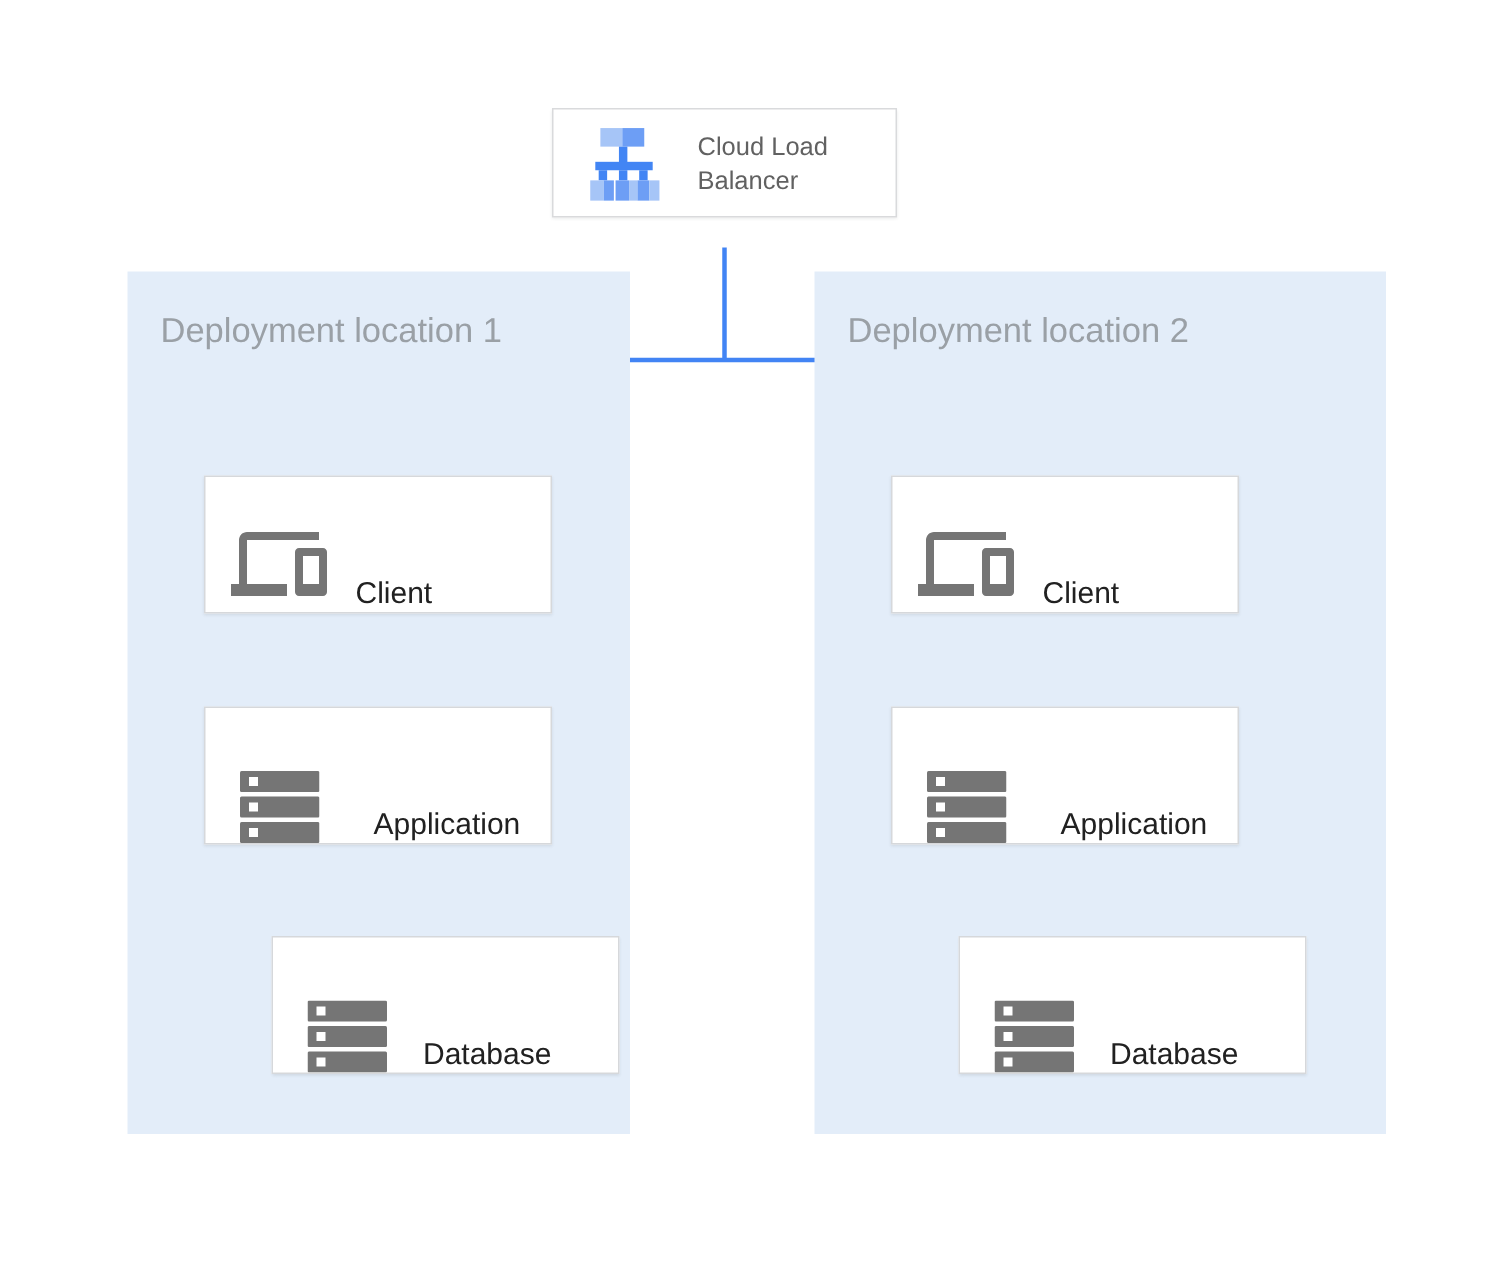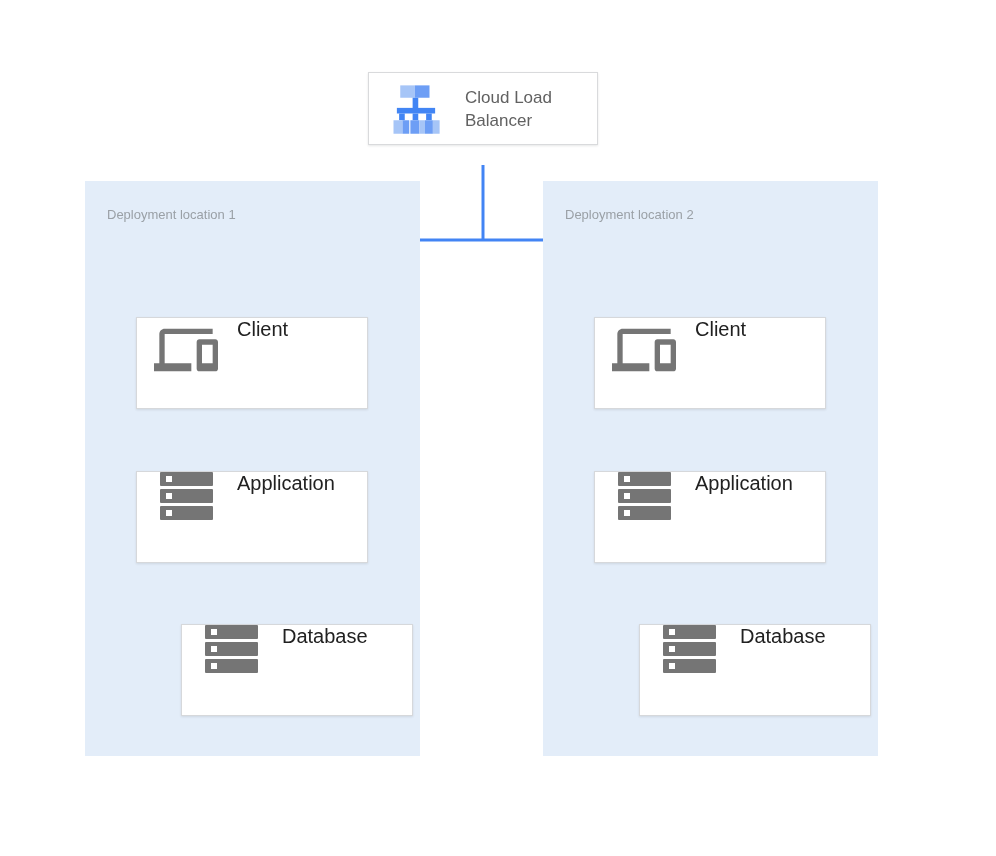--- a/index.html
+++ b/index.html
@@ -36,41 +36,41 @@
     line-height: 23px;
     color: #616161;
   }
   .region {
     position: absolute;
     top: 181px;
     width: 335px; height: 575px;
     background: #e3edf9;
   }
   .region-1 { left: 85px; }
-  .region-2 { left: 543px; }
+  .region-2 { left: 543px; padding-left: 46px; }
   .region-title {
     position: absolute;
     left: 22px; top: 26px;
-    font-size: 13px;
+    font-size: 23px;
     color: #9aa0a6;
   }
   .node {
     position: absolute;
     left: 51px;
     width: 232px; height: 92px;
     background: #ffffff;
     border: 1px solid #d6d8db;
     box-shadow: 0 1px 2px rgba(60,64,67,0.12);
     box-sizing: border-box;
     display: flex;
-    align-items: flex-start;
+    align-items: flex-end;
     padding-left: 16px;
   }
   .node-client      { top: 136px; }
-  .node-application { top: 290px; }
+  .node-application { top: 290px; gap: 12px; }
   .node-database    { top: 443px; margin-left: 45px; }
   .icon-slot {
     width: 66px;
     display: flex;
     align-items: center;
     justify-content: center;
     flex: 0 0 auto;
   }
   .node-label {
     margin-left: 18px;

